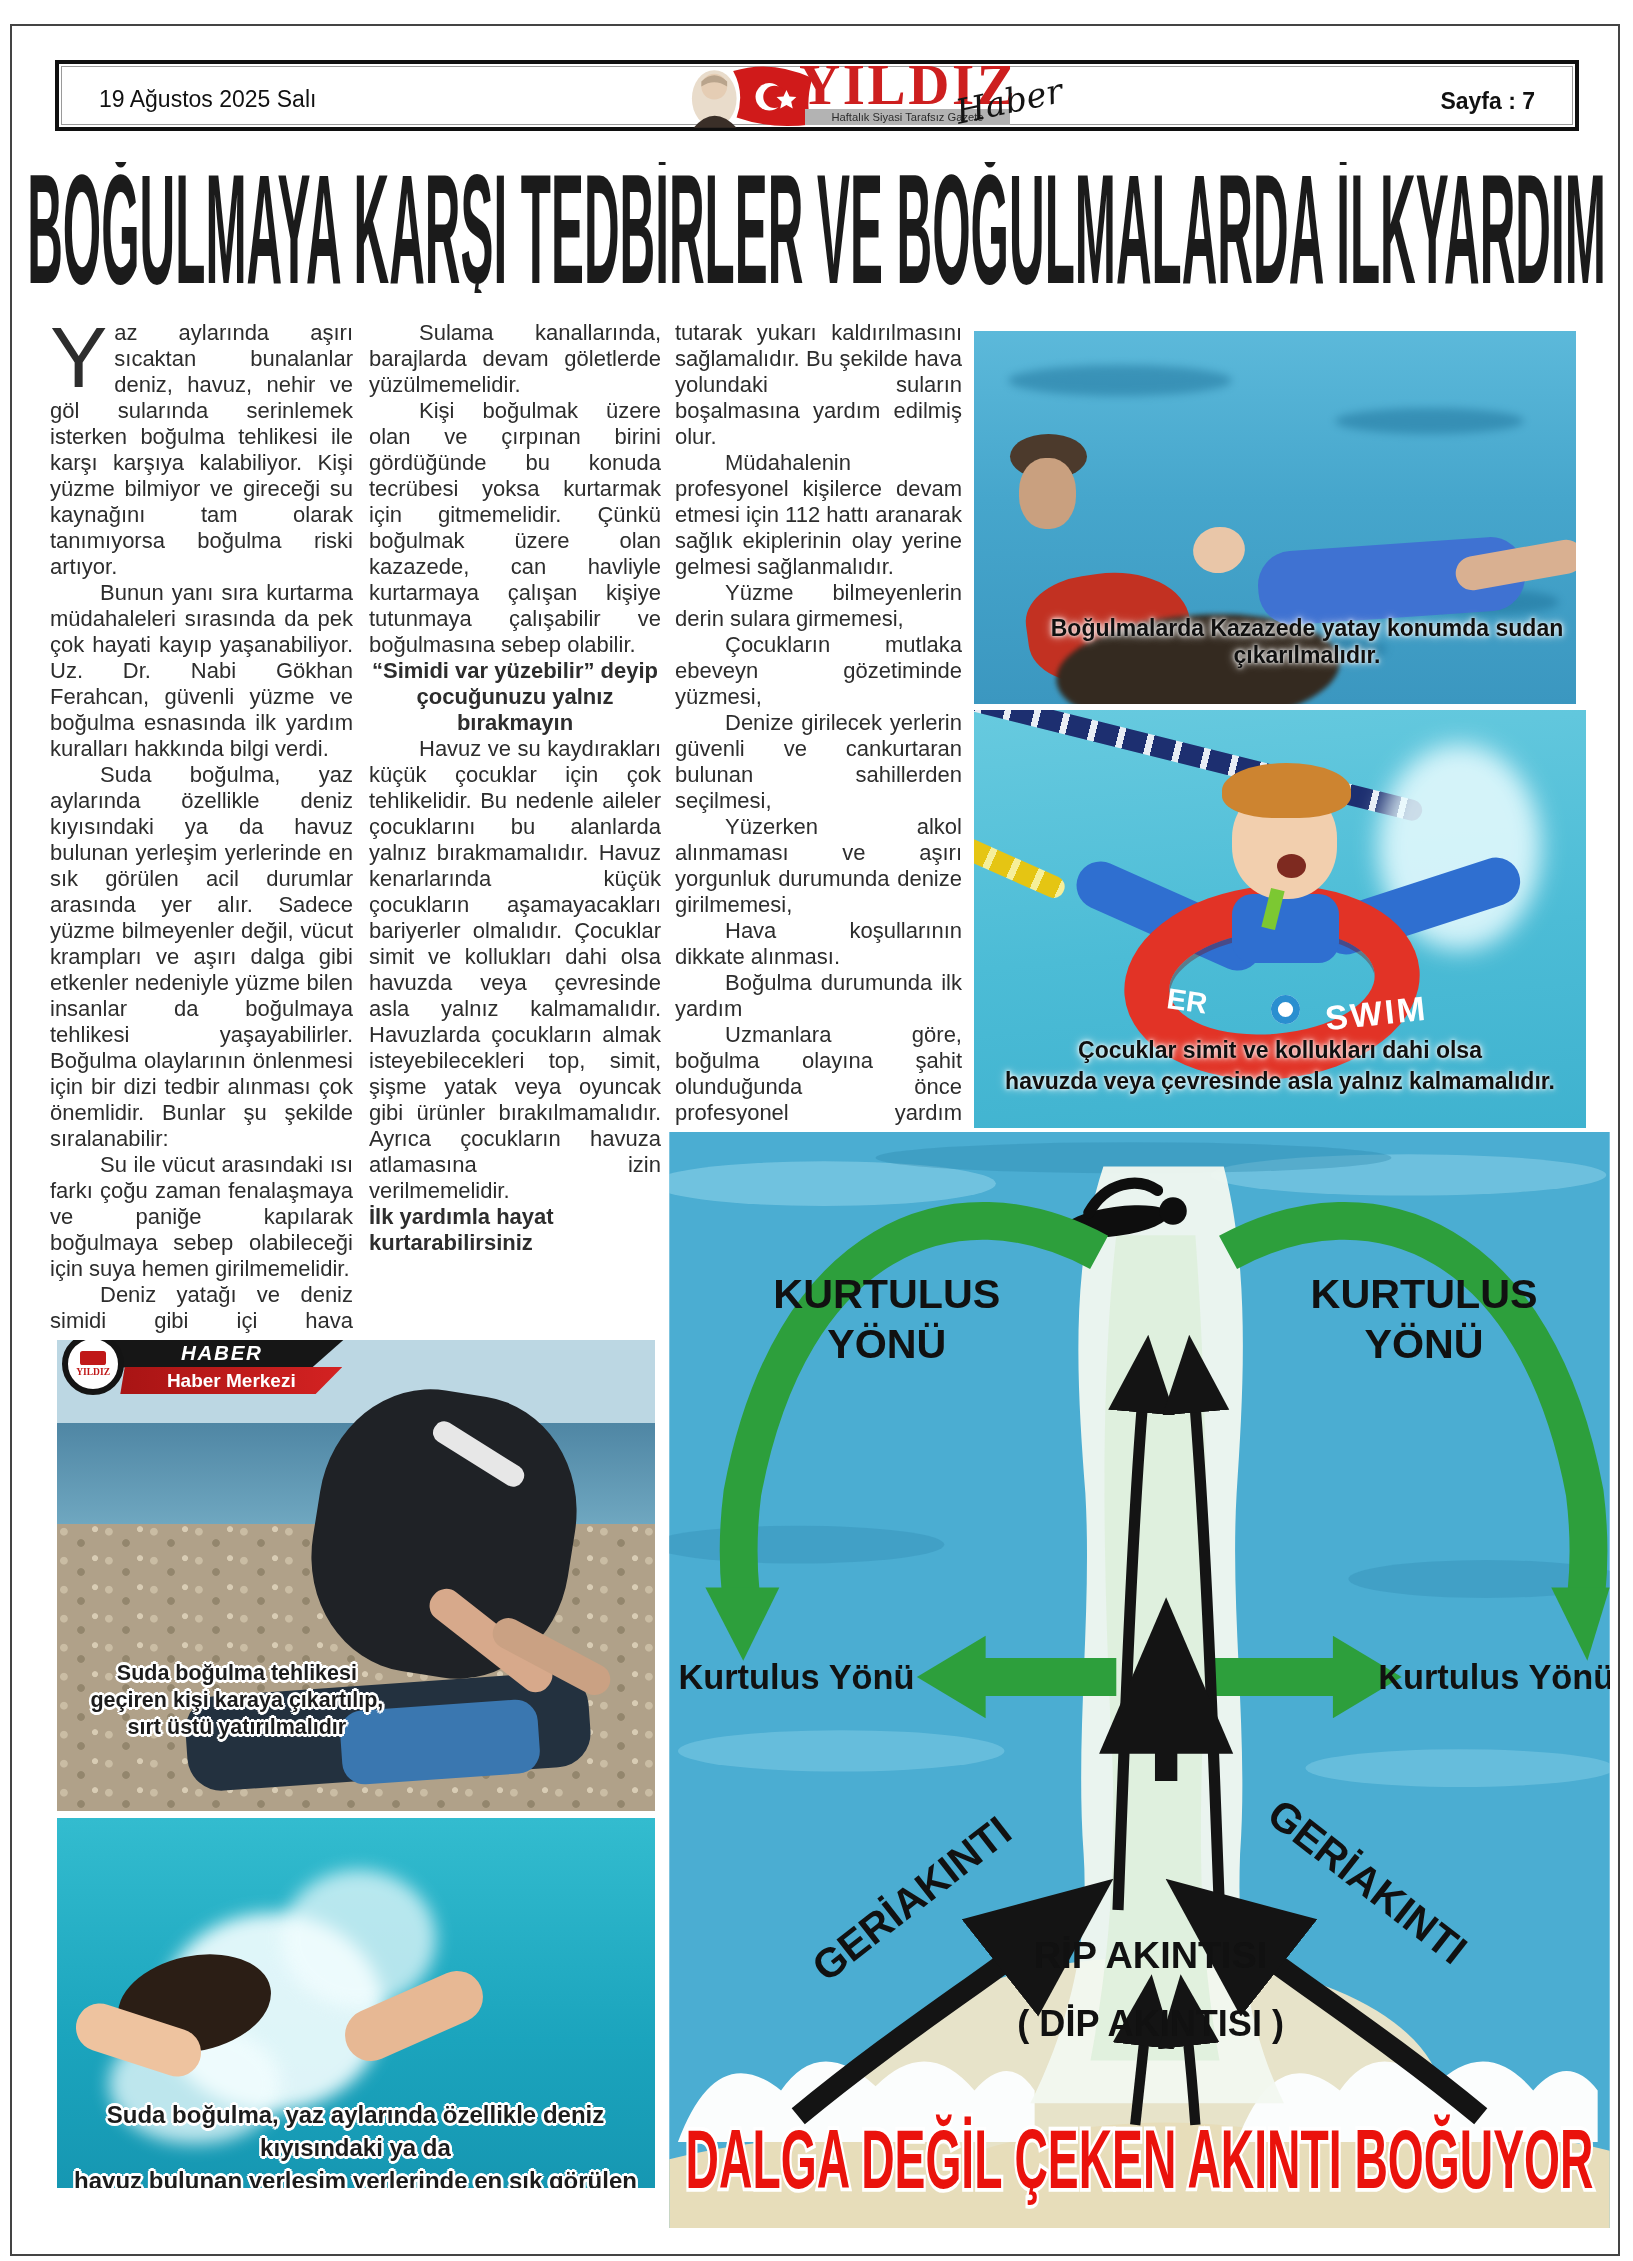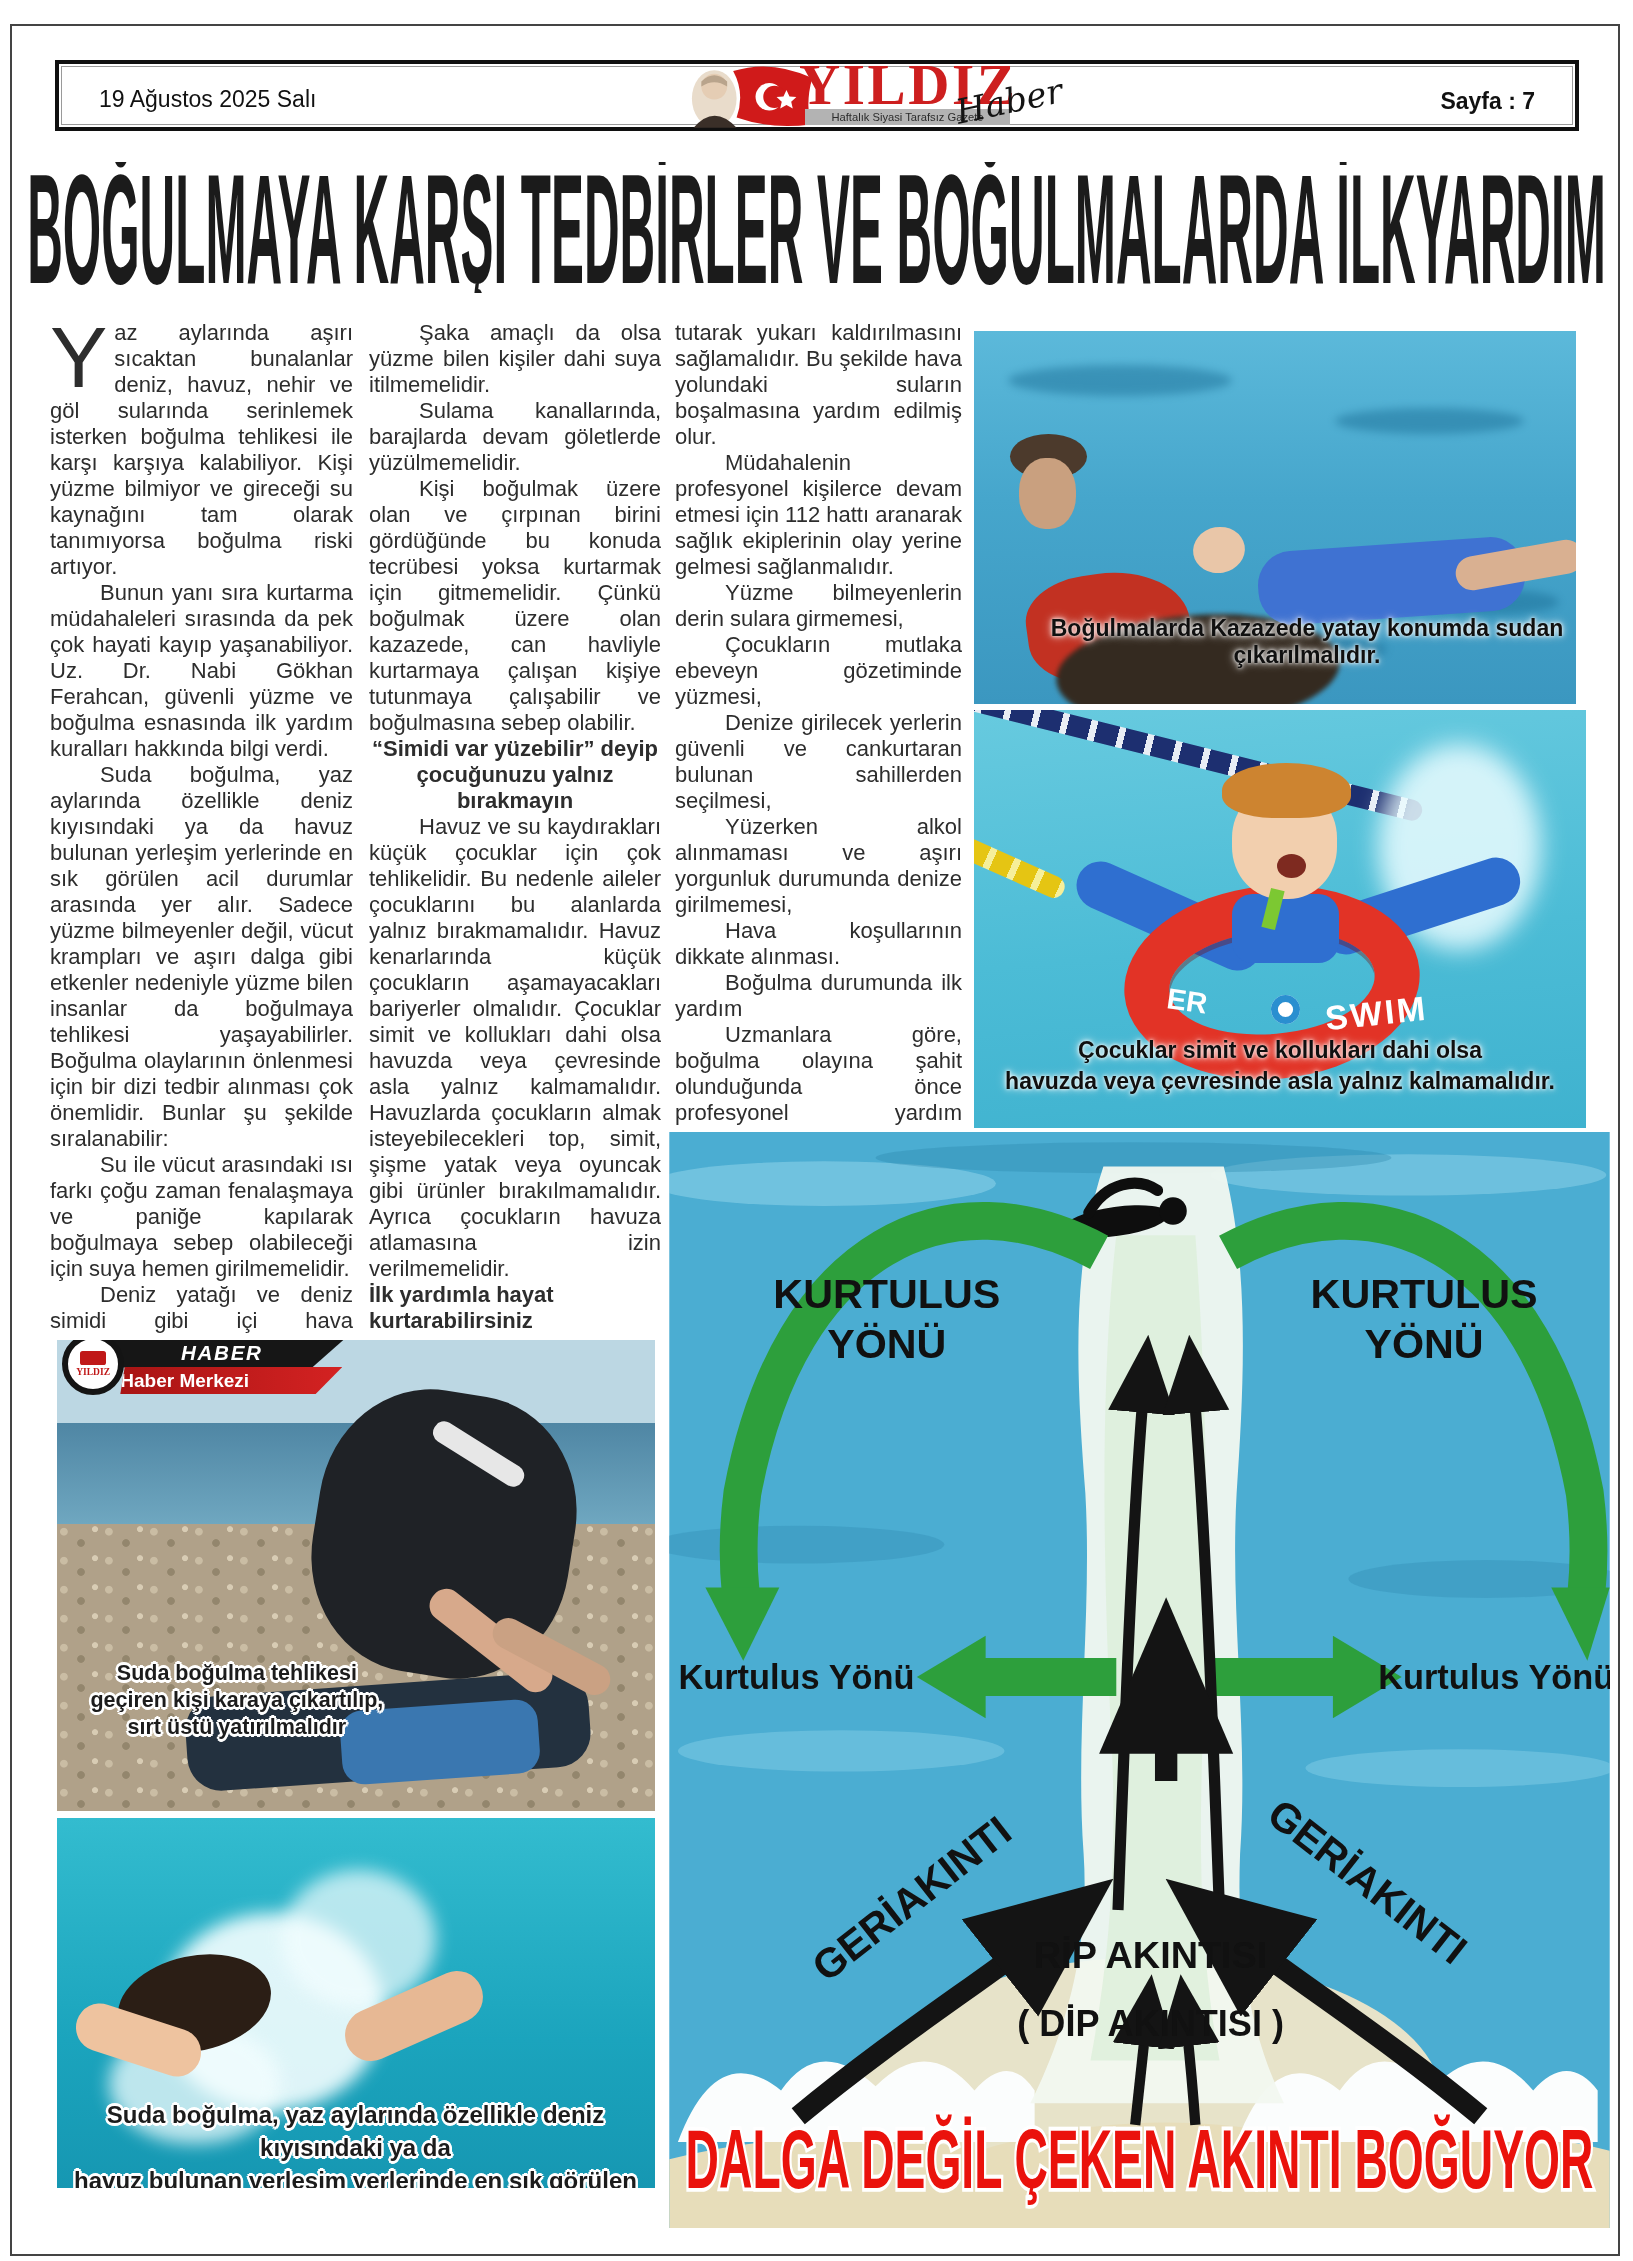--- a/index.html
+++ b/index.html
@@ -85,21 +85,21 @@
   .cpr-victim{position:absolute;left:129px;top:344px;width:404px;height:95px;background:#23313f;border-radius:34px;transform:rotate(-4deg);}
   .cpr-victim-blue{position:absolute;left:284px;top:365px;width:198px;height:74px;background:#3a77b0;border-radius:22.4px;transform:rotate(-4deg);}
   .cpr-cap{left:3.4px;top:320px;width:353px;font-size:21.5px;line-height:27px;text-align:center;}
   
   #badge{left:10.3px;top:-6.9px;width:310px;height:65px;}
   .badge-black{position:absolute;left:29px;top:3.4px;width:251px;height:31px;background:#161616;
      clip-path:polygon(0 0,100% 0,86% 100%,0 100%);color:#fff;font-style:italic;font-weight:bold;
      font-size:20.6px;text-align:center;line-height:31px;letter-spacing:1.7px;}
   .badge-red{position:absolute;left:53px;top:34px;width:222px;height:27px;
      background:linear-gradient(90deg,#a81414,#d42222);clip-path:polygon(2% 0,100% 0,88% 100%,0 100%);
-     color:#fff;font-weight:bold;font-size:19px;text-align:left;line-height:27px;}
+     color:#fff;font-weight:bold;font-size:19px;text-align:center;line-height:27px;}
   .badge-circle{position:absolute;left:-5.2px;top:0px;width:62px;height:62px;border-radius:50%;
      background:#fff;border:6px solid #141414;box-sizing:border-box;display:flex;flex-direction:column;
      align-items:center;justify-content:center;gap:1.7px;}
   .badge-flag{width:26px;height:13.8px;background:#c01818;border-radius:2.6px;}
   .badge-word{font-size:9.5px;color:#c01818;font-weight:bold;font-family:"Liberation Serif",serif;}
   
   #photo-splash{left:57px;top:1818px;width:598px;height:370px;
      background:linear-gradient(180deg,#33bccf 0%,#1ba4bd 60%,#1697b2 100%);}
   .sp-blob{position:absolute;background:#f4feff;border-radius:50%;filter:blur(8.6px);opacity:.9;}
   .sp-hair{position:absolute;left:60px;top:138px;width:155px;height:95px;background:#2b1e15;border-radius:50%;transform:rotate(-12deg);}
@@ -146,21 +146,20 @@
   <div class="col" style="left:50px;top:320px;width:303px;height:1013px;">
     <p class="noindent lead"><span class="dropcap">Y</span><span>az aylarında aşırı sıcaktan bunalanlar deniz, havuz, nehir ve göl sularında serinlemek isterken boğulma tehlikesi ile karşı karşıya kalabiliyor. Kişi yüzme bilmiyor ve gireceği su kaynağını tam olarak tanımıyorsa boğulma riski artıyor.</span></p>
     <p>Bunun yanı sıra kurtarma müdahaleleri sırasında da pek çok hayati kayıp yaşanabiliyor. Uz. Dr. Nabi Gökhan Ferahcan, güvenli yüzme ve boğulma esnasında ilk yardım kuralları hakkında bilgi verdi.</p>
     <p>Suda boğulma, yaz aylarında özellikle deniz kıyısındaki ya da havuz bulunan yerleşim yerlerinde en sık görülen acil durumlar arasında yer alır. Sadece yüzme bilmeyenler değil, vücut krampları ve aşırı dalga gibi etkenler nedeniyle yüzme bilen insanlar da boğulmaya tehlikesi yaşayabilirler. Boğulma olaylarının önlenmesi için bir dizi tedbir alınması çok önemlidir. Bunlar şu şekilde sıralanabilir:</p>
     <p>Su ile vücut arasındaki ısı farkı çoğu zaman fenalaşmaya ve paniğe kapılarak boğulmaya sebep olabileceği için suya hemen girilmemelidir.</p>
     <p>Deniz yatağı ve deniz simidi gibi içi hava doldurulmuş plastik yüzücülere güvenilmemeli, kişi güvenli olmadığı sürece kendisini denizin sularına bırakmamalıdır.</p>
 
   </div>
 
   <div class="col" style="left:369px;top:320px;width:292px;height:1013px;">
-    <p>Şaka amaçlı da olsa yüzme bilen kişiler dahi suya itilmemelidir.</p>
     <p>Sulama kanallarında, barajlarda devam göletlerde yüzülmemelidir.</p>
     <p>Kişi boğulmak üzere olan ve çırpınan birini gördüğünde bu konuda tecrübesi yoksa kurtarmak için gitmemelidir. Çünkü boğulmak üzere olan kazazede, can havliyle kurtarmaya çalışan kişiye tutunmaya çalışabilir ve boğulmasına sebep olabilir.</p>
     <p class="subhead-c">“Simidi var yüzebilir” deyip çocuğunuzu yalnız bırakmayın</p>
     <p>Havuz ve su kaydırakları küçük çocuklar için çok tehlikelidir. Bu nedenle aileler çocuklarını bu alanlarda yalnız bırakmamalıdır. Havuz kenarlarında küçük çocukların aşamayacakları bariyerler olmalıdır. Çocuklar simit ve kollukları dahi olsa havuzda veya çevresinde asla yalnız kalmamalıdır. Havuzlarda çocukların almak isteyebilecekleri top, simit, şişme yatak veya oyuncak gibi ürünler bırakılmamalıdır. Ayrıca çocukların havuza atlamasına izin verilmemelidir.</p>
     <p class="subhead-l">İlk yardımla hayat kurtarabilirsiniz</p>
 
   </div>
 
   <div class="col" style="left:675px;top:320px;width:287px;height:808px;">
     <p class="noindent">tutarak yukarı kaldırılmasını sağlamalıdır. Bu şekilde hava yolundaki suların boşalmasına yardım edilmiş olur.</p>

